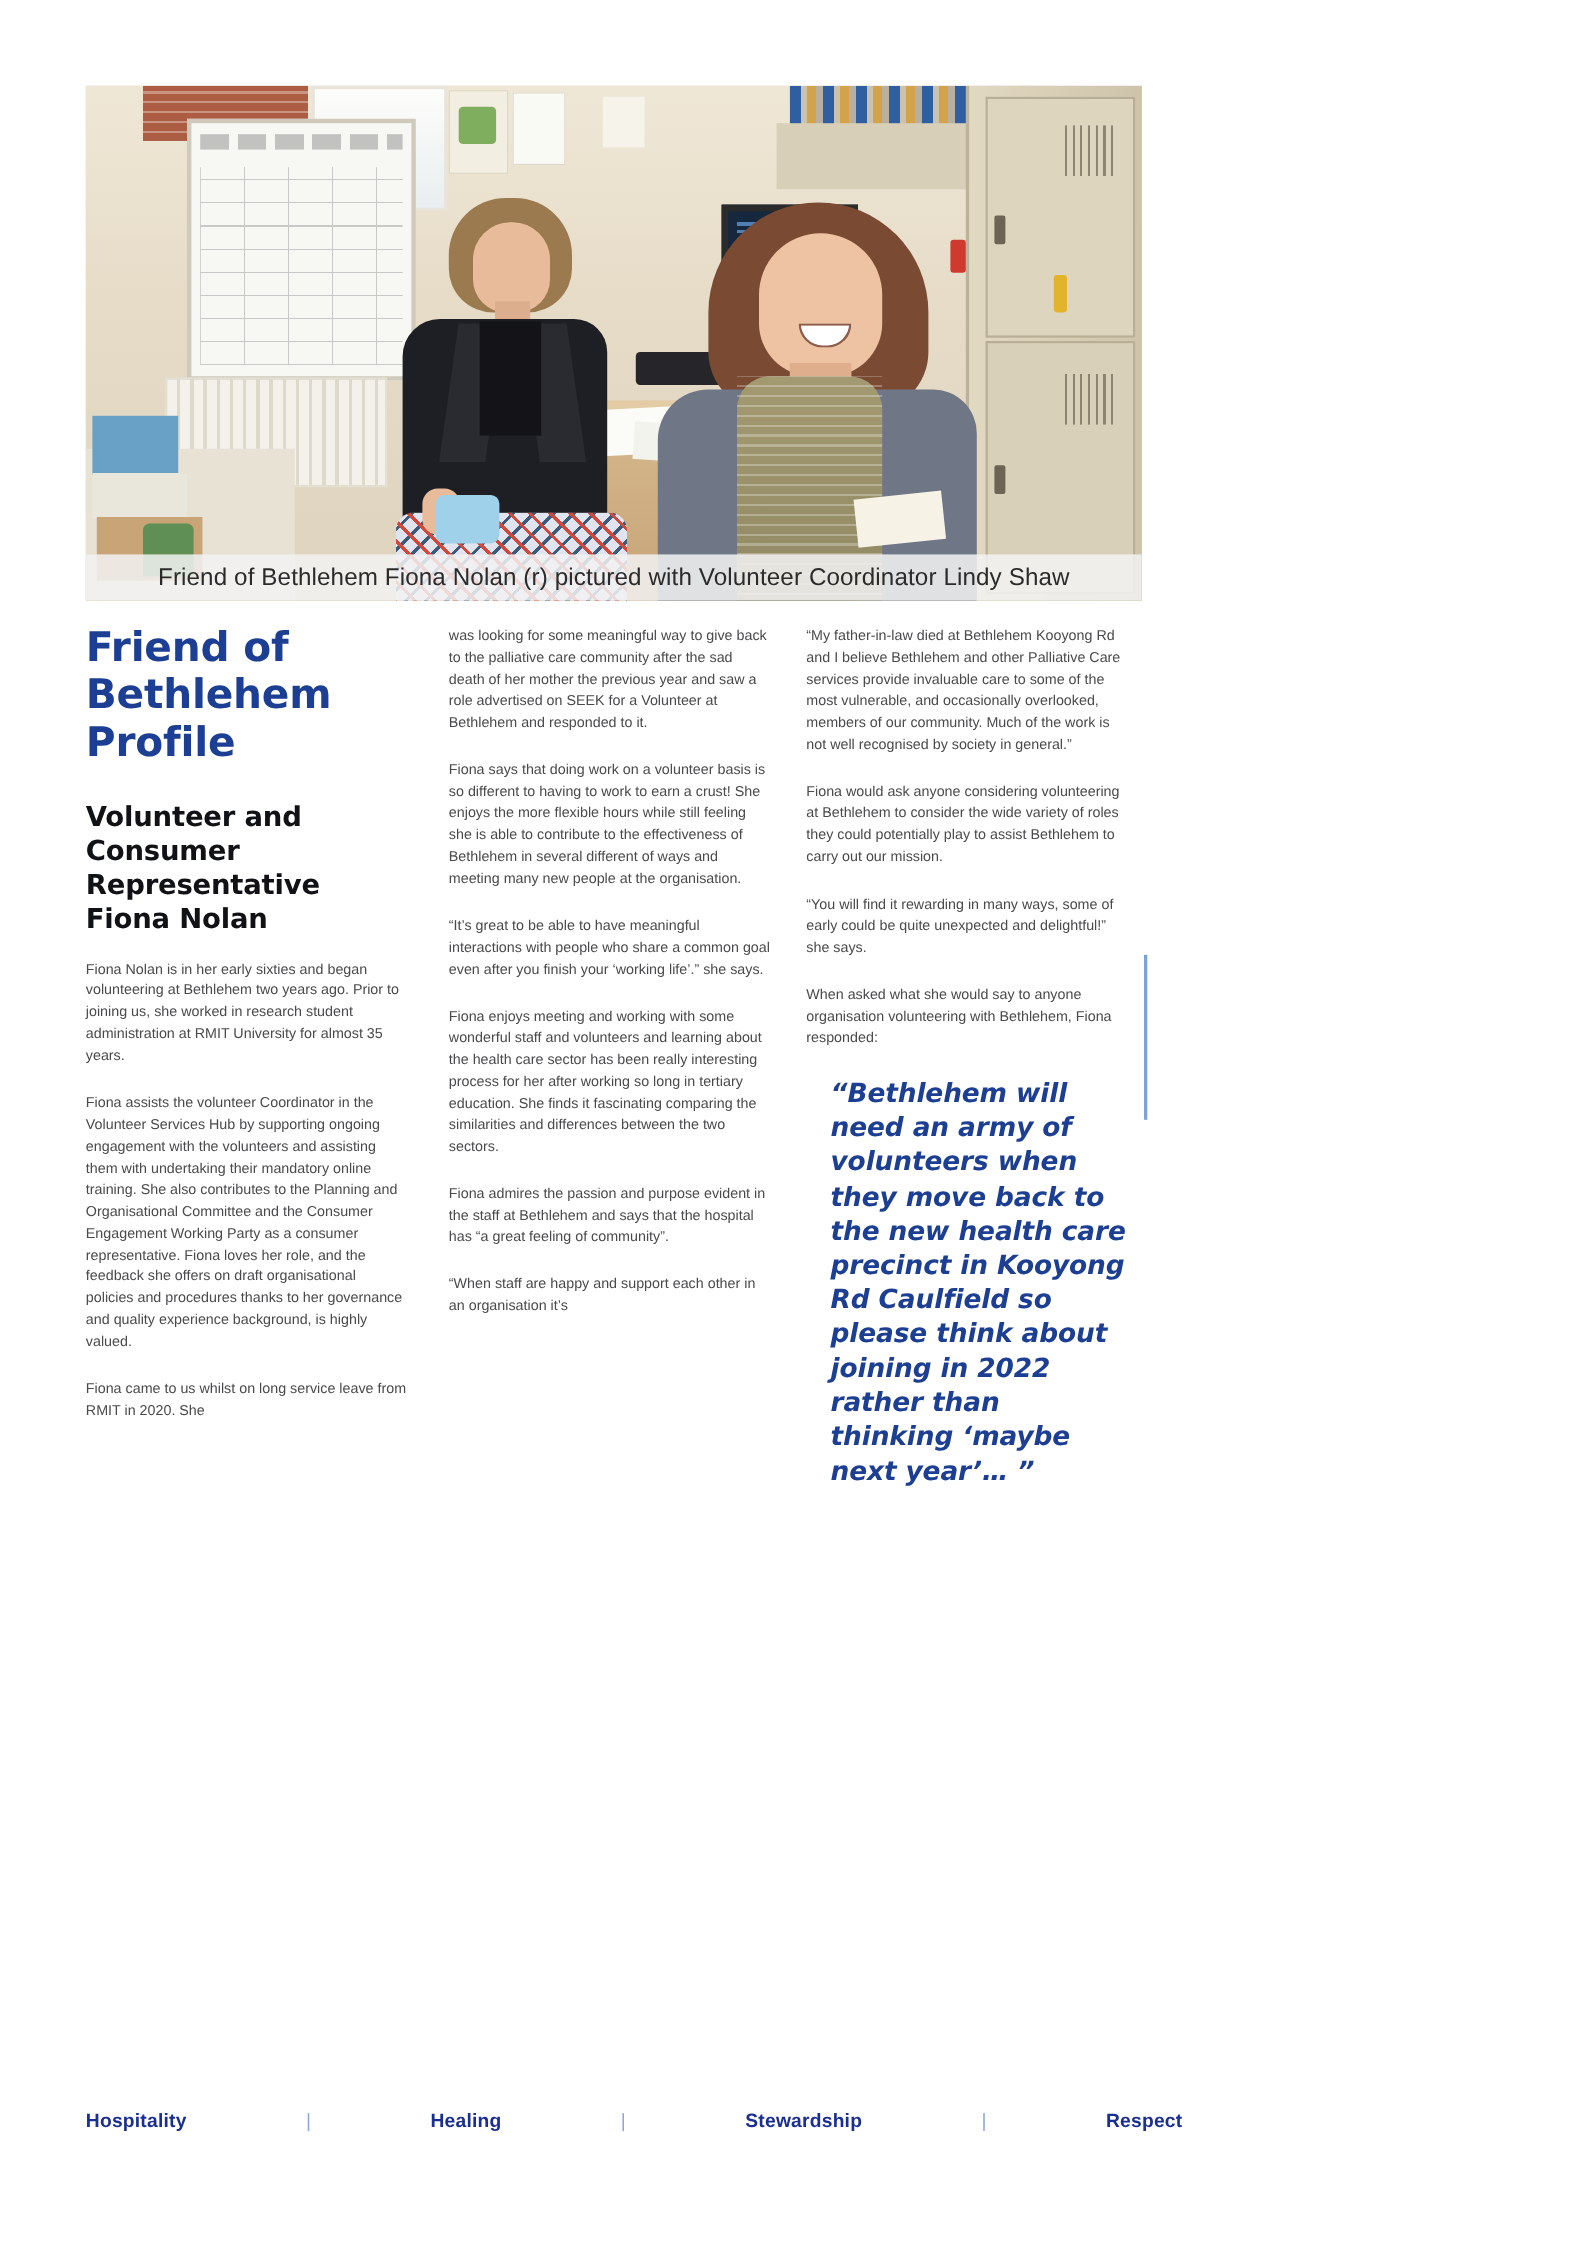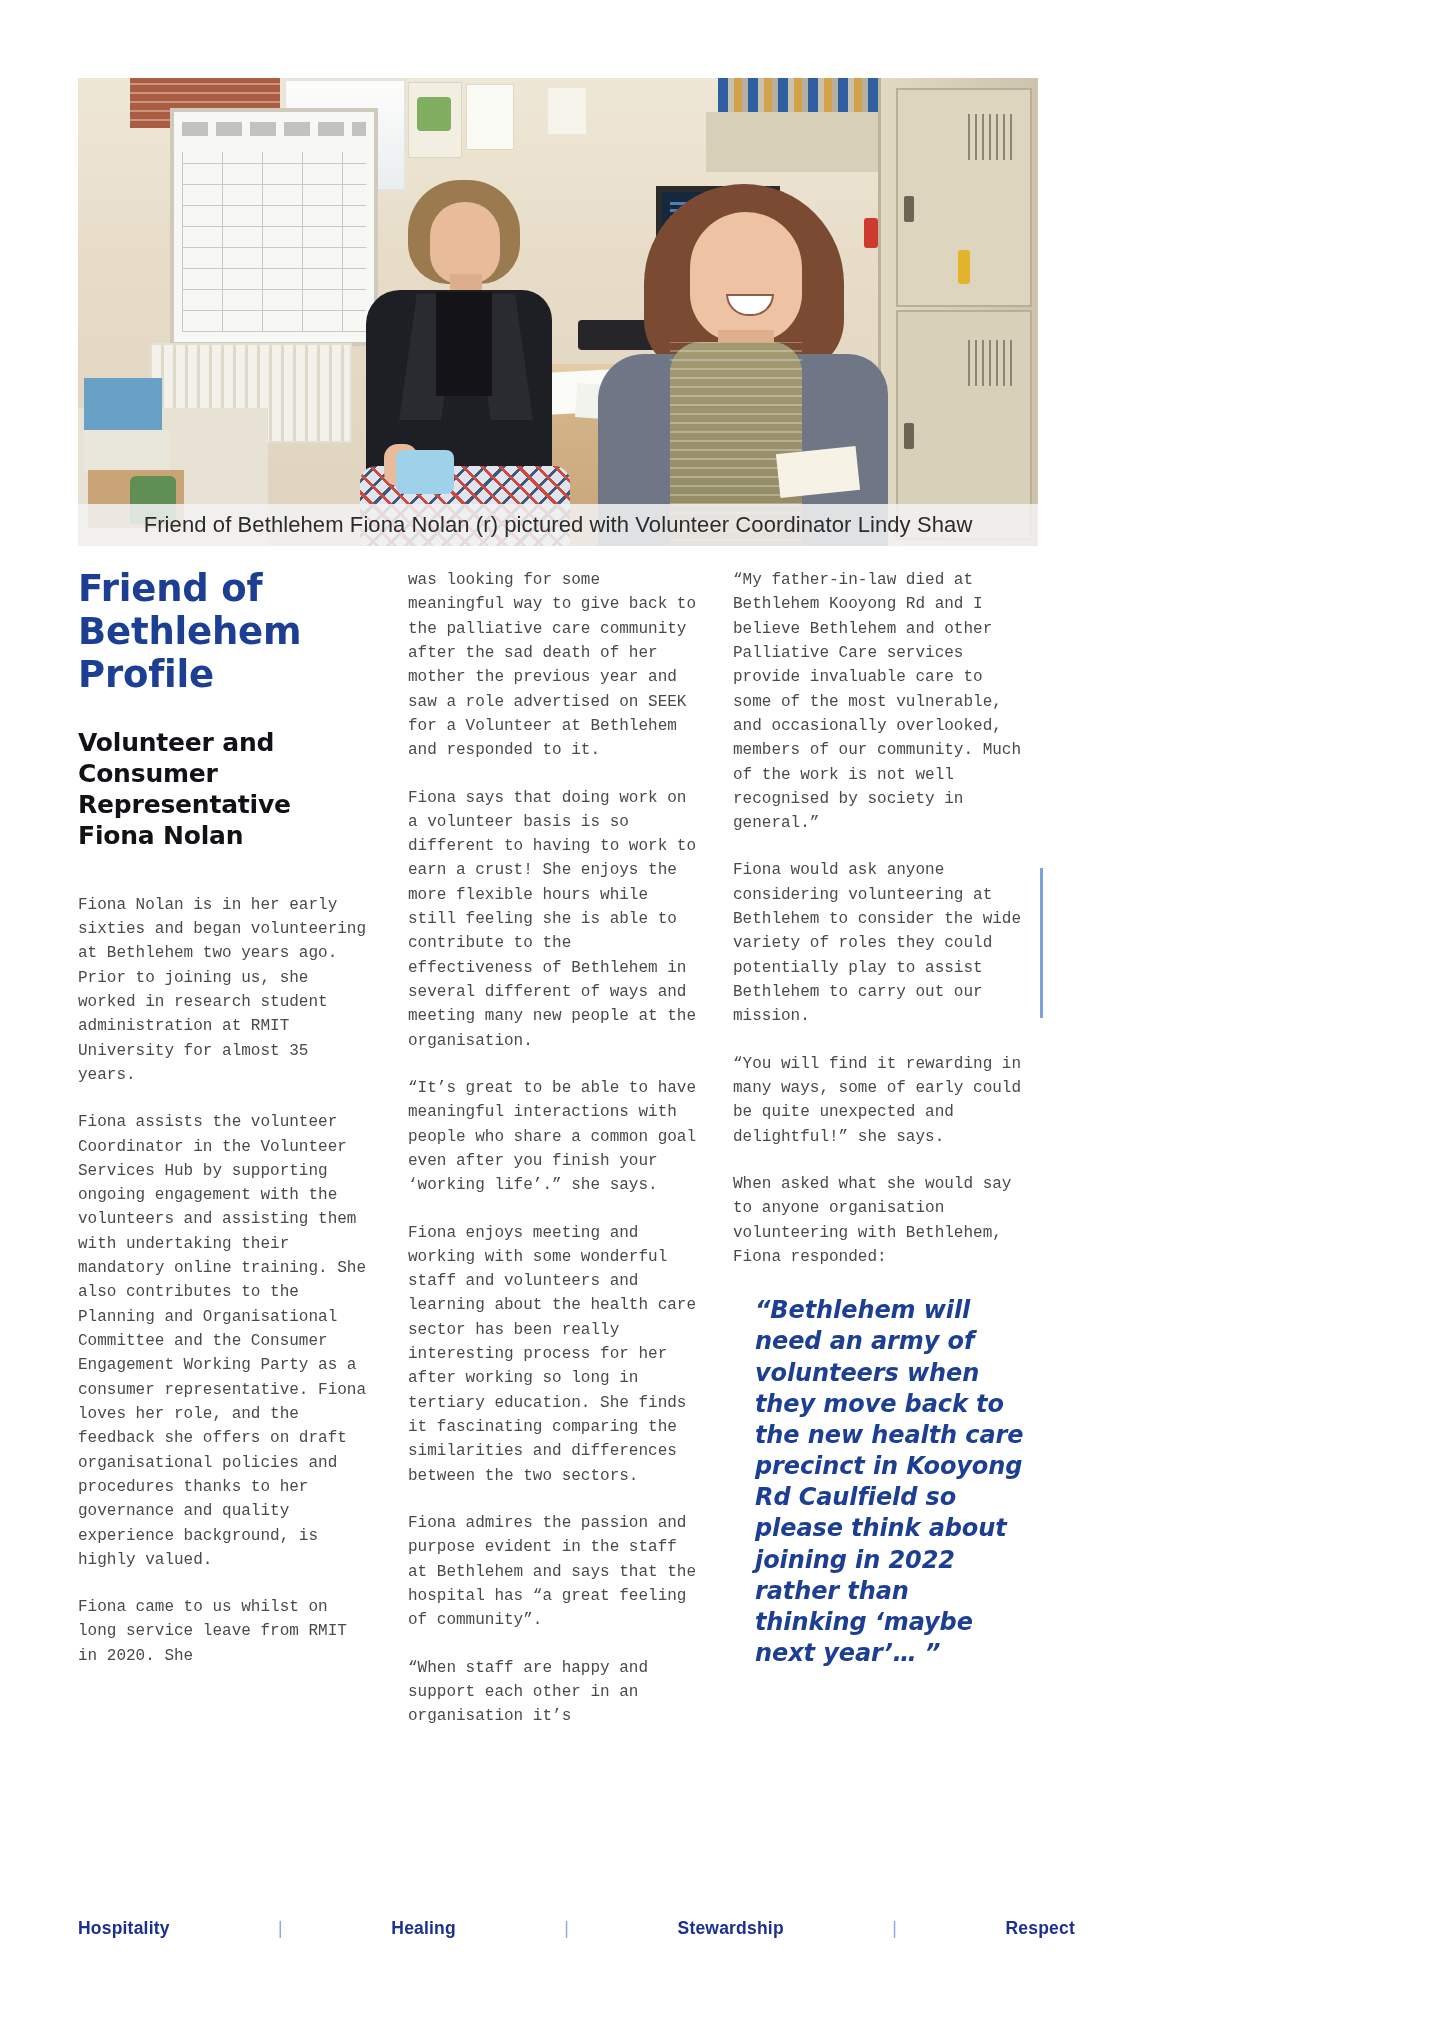--- a/index.html
+++ b/index.html
@@ -139,30 +139,30 @@
   .col-2{left:330px;}
   .col-3{left:655px;}
 
   h1.title{
     margin:0 0 30px 0;
     font-size:37px;line-height:1.16;font-weight:bold;
     color:#1d3f93;letter-spacing:-.2px;
     font-family:"DejaVu Sans", sans-serif;
   }
   h2.subtitle{
-    margin:0 0 42px 0;
+    margin:0 0 20px 0;
     font-size:25px;line-height:1.24;font-weight:bold;
     color:#111215;letter-spacing:-.2px;
     font-family:"DejaVu Sans", sans-serif;
   }
   p.body{
     margin:0 0 23px 0;
-    font-size:16px;line-height:1.52;
+    font-size:13px;line-height:1.52;
     color:#4a4a4c;
-    font-family:Liberation Mono, monospace;
+    font-family:Liberation Sans, sans-serif;
   }
   .col-2 p.body:first-child,.col-3 p.body:first-child{margin-top:0;}
 
   .pullquote{
     margin:26px 0 0 22px;
     font-size:24px;line-height:1.30;
     font-style:italic;font-weight:bold;
     color:#1d3f93;letter-spacing:-.1px;
     font-family:"DejaVu Sans", sans-serif;
   }

